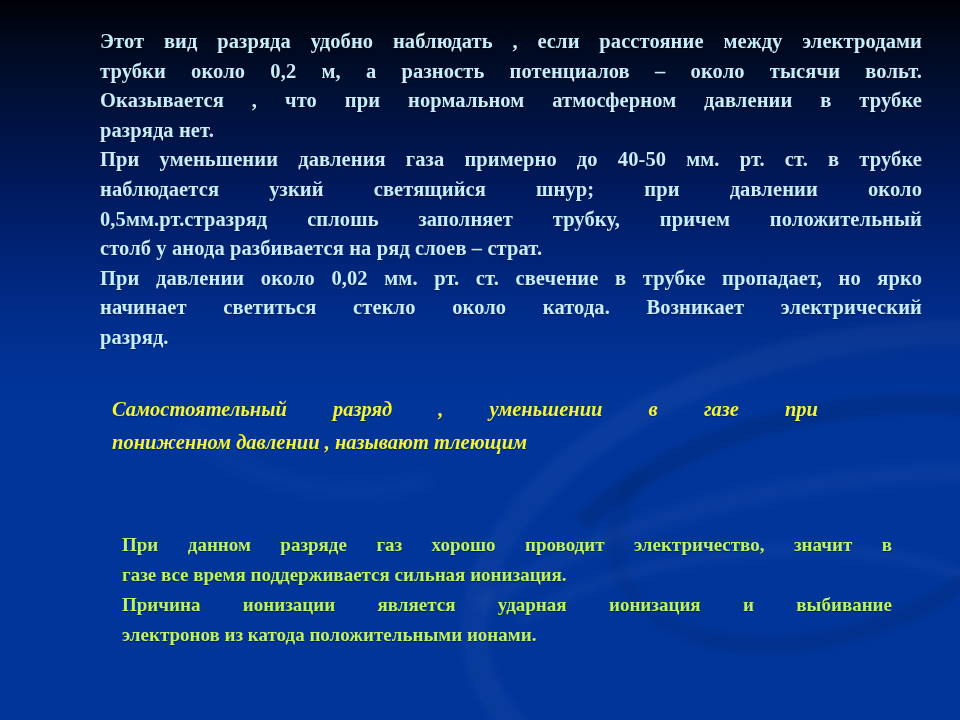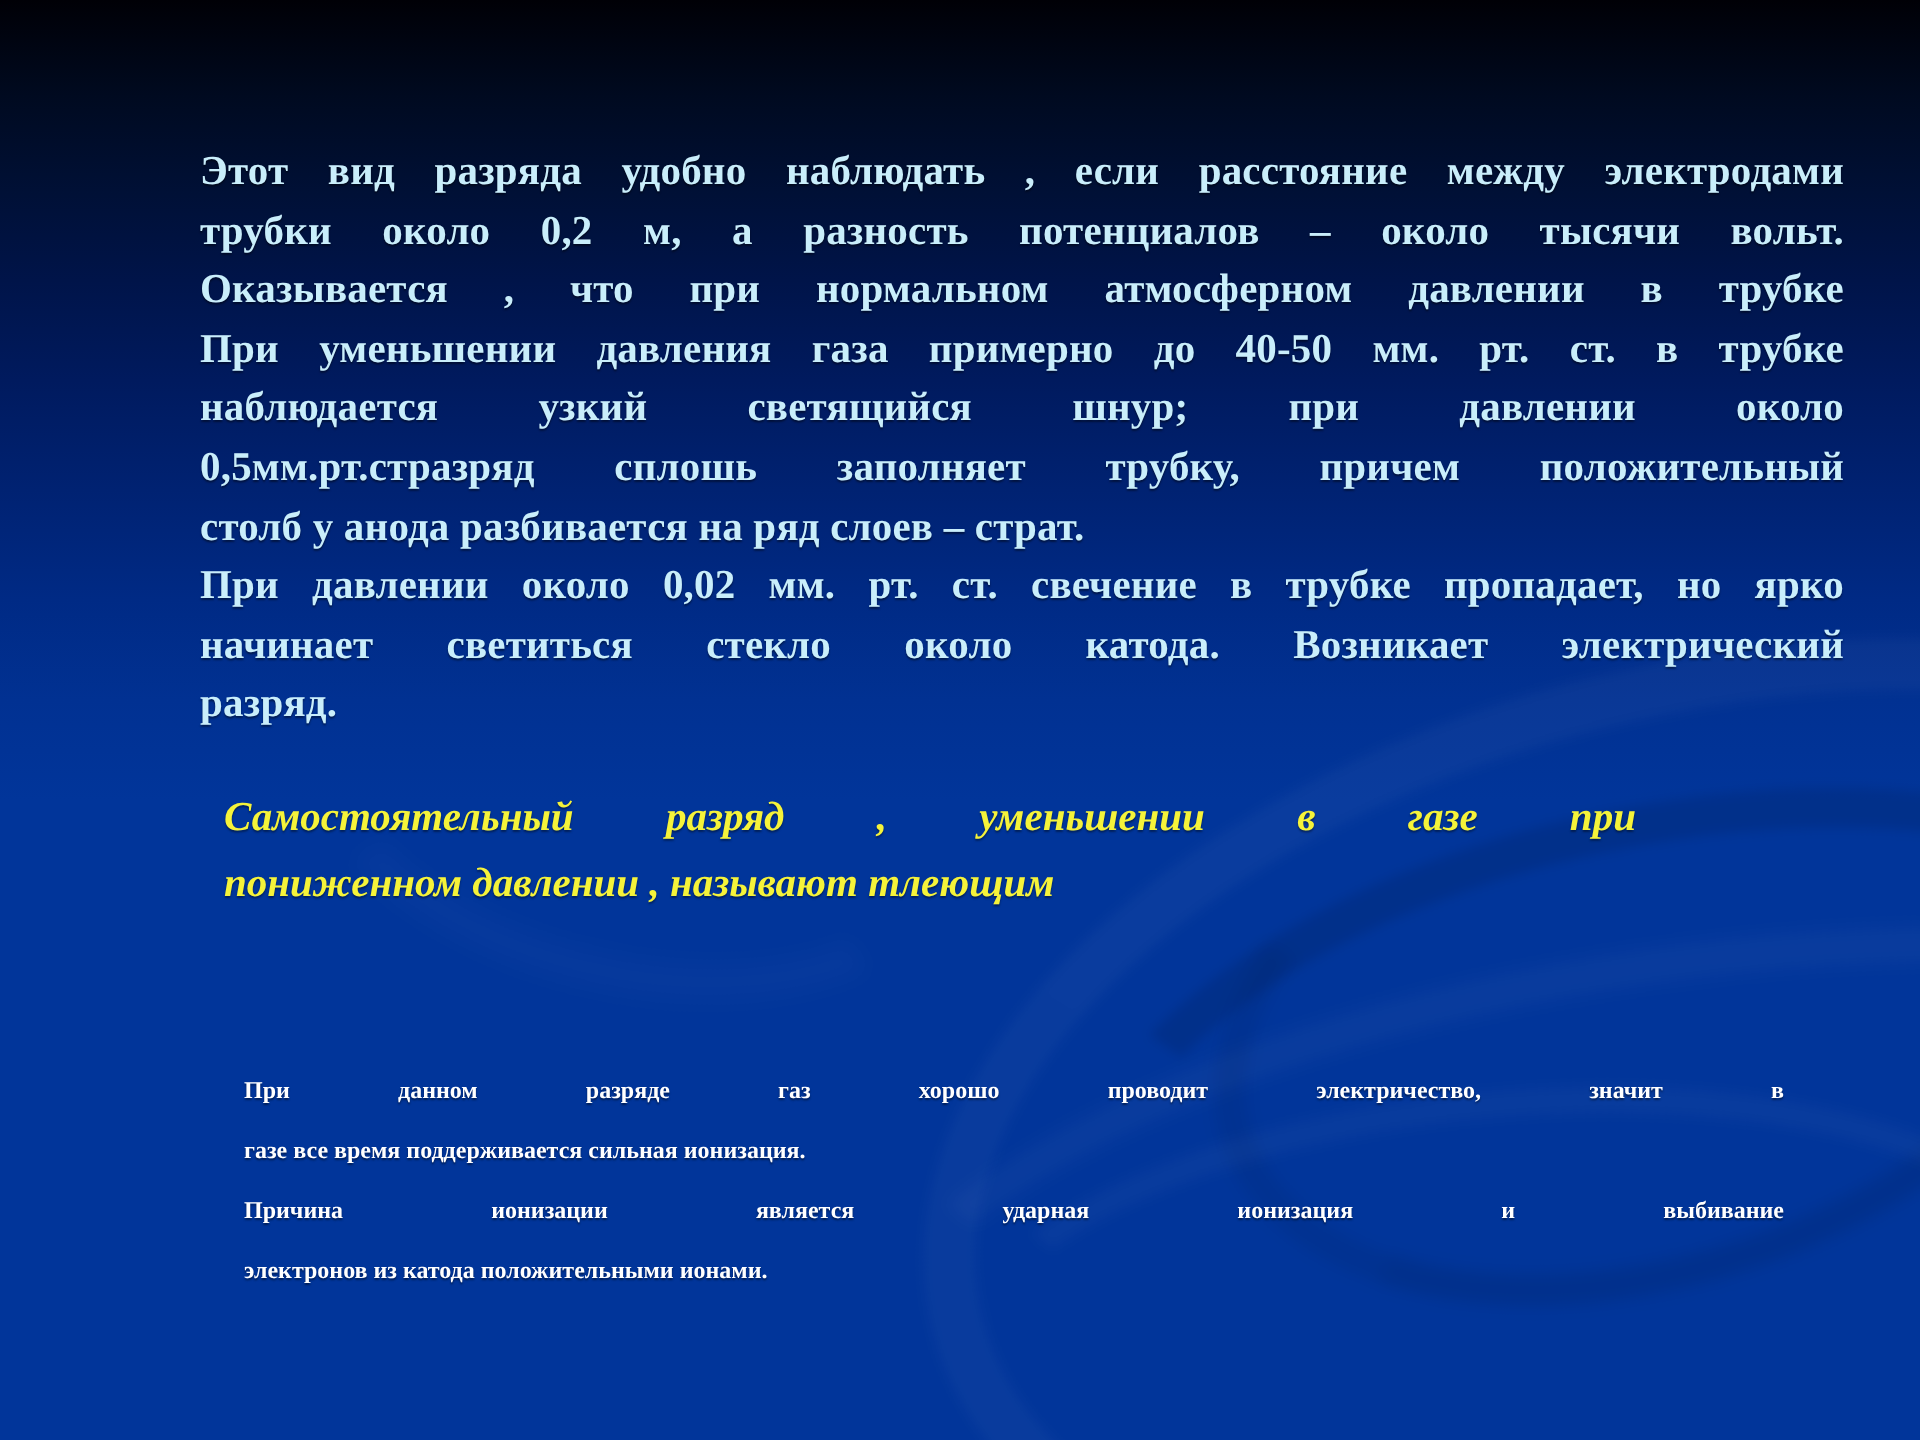--- a/index.html
+++ b/index.html
@@ -125,21 +125,20 @@
   #para-top {
     left: 100px;
     top: 27px;
     width: 822px;
     color: #c9eefb;
     font-size: 20.5px;
     font-weight: bold;
     line-height: 29.6px;
     letter-spacing: 0.1px;
     text-shadow: 0 1px 1px rgba(0,0,0,0.45);
-    margin-top: 45px;
   }
   #para-top p {
     margin: 0;
   }
   
   .j {
     display: block;
     text-align: justify;
     text-align-last: justify;
     white-space: normal;
@@ -161,22 +160,22 @@
     font-style: italic;
     line-height: 33px;
     text-shadow: 0 1px 1px rgba(0,0,0,0.40);
   }
 
   
   #para-bottom {
     left: 122px;
     top: 530px;
     width: 770px;
-    color: #ffffff;
-    font-size: 12px;
+    color: #bef264;
+    font-size: 19px;
     font-weight: bold;
     line-height: 30px;
     text-shadow: 0 1px 1px rgba(0,0,0,0.45);
   }
   #para-bottom p {
     margin: 0;
   }
 </style>
 </head>
 <body>
@@ -193,20 +192,21 @@
     <div class="swirl swirl-e"></div>
     <div class="swirl swirl-f"></div>
   </div>
 
   <div id="para-top" class="textblock">
 
     <p>
       <span class="j">Этот вид разряда удобно наблюдать , если расстояние между электродами</span>
       <span class="j">трубки около 0,2 м, а разность потенциалов – около тысячи вольт.</span>
       <span class="j">Оказывается , что при нормальном атмосферном давлении в трубке</span>
+      <span class="jlast">разряда нет.</span>
     </p>
 
     <p>
       <span class="j">При уменьшении давления газа примерно до 40-50 мм. рт. ст. в трубке</span>
       <span class="j">наблюдается узкий светящийся шнур; при давлении около</span>
       <span class="j">0,5мм.рт.стразряд сплошь заполняет трубку, причем положительный</span>
       <span class="jlast">столб у анода разбивается на ряд слоев – страт.</span>
     </p>
 
     <p>

